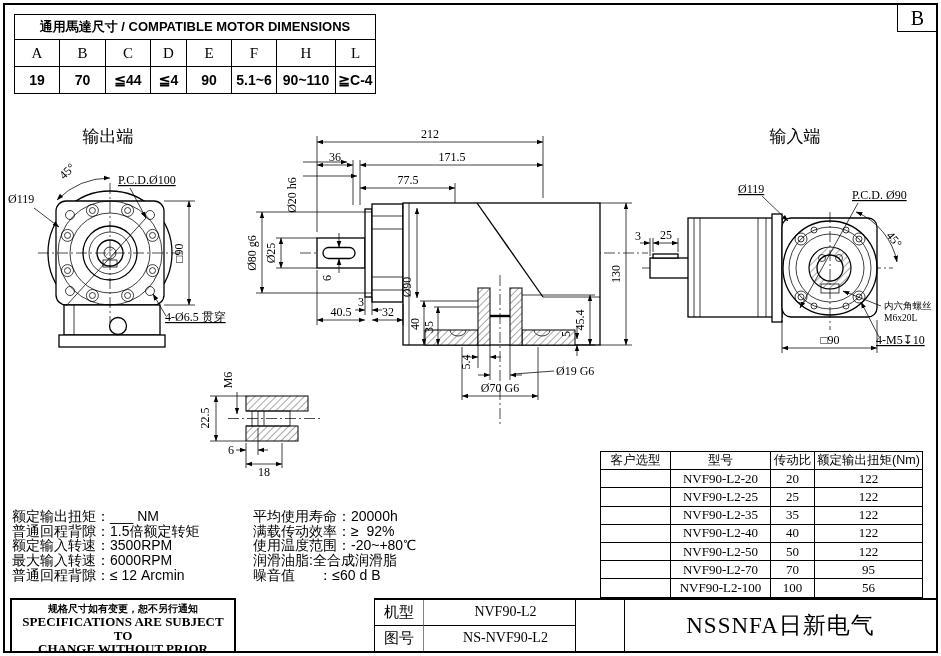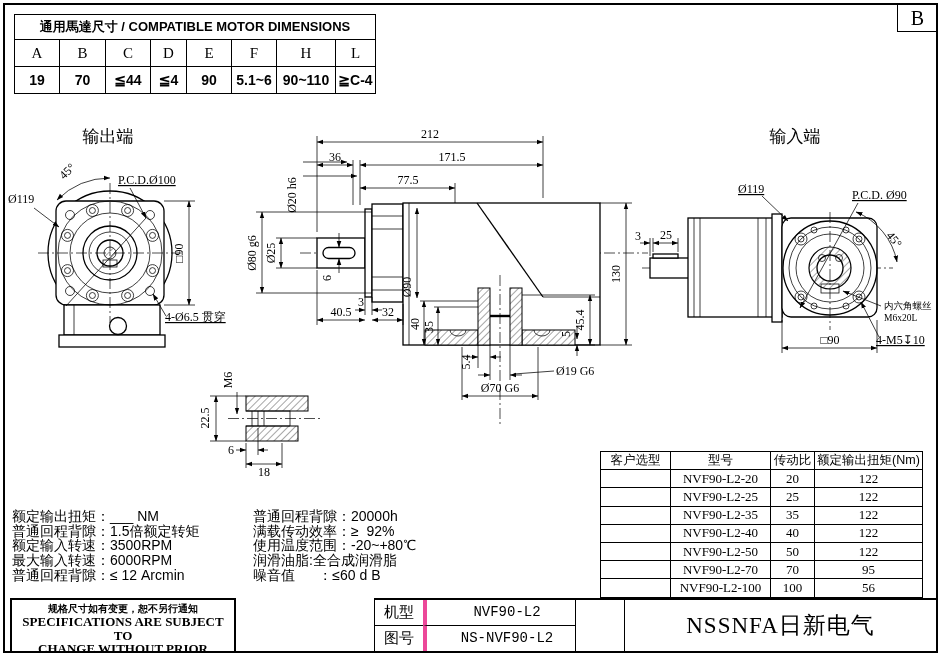--- a/index.html
+++ b/index.html
@@ -30,21 +30,21 @@
   .sel{position:absolute;left:600px;top:451px;border-collapse:collapse;table-layout:fixed;}
   .sel th,.sel td{border:1.2px solid #000;text-align:center;height:17.2px;padding:0;overflow:hidden;}
   .sel th{font-size:12.5px;font-weight:normal;white-space:nowrap;}
   .sel td{font-family:"Liberation Serif",serif;font-size:13px;}
   
   .tblock{position:absolute;left:374px;top:598px;width:561px;height:51px;border-top:2px solid #000;
           border-left:1.5px solid #000;display:flex;}
   .tb-grid{width:200px;display:grid;grid-template-columns:48px 152px;grid-template-rows:1fr 1fr;}
   .tb-grid>div{display:flex;align-items:center;justify-content:center;}
   .tb-lab{font-weight:normal;font-size:15px;border-bottom:1px solid #000;}
-  .tb-val{font-family:Liberation Mono, monospace;font-size:14px;border-left:4px solid #ec4899;border-bottom:1px solid #000;padding-left:12px;}
+  .tb-val{font-family:Liberation Serif, serif;font-size:14px;border-left:1px solid #ec4899;border-bottom:1px solid #000;padding-left:12px;}
   .tb-lab.r2,.tb-val.r2{border-bottom:none;}
   .tb-gap{width:48px;border-left:1.5px solid #000;}
   .tb-co{flex:1;border-left:1.5px solid #000;display:flex;align-items:center;justify-content:center;
          font-family:"Liberation Serif",serif;font-size:23px;letter-spacing:1px;}
   
   svg{position:absolute;left:0;top:93px;}
   text{fill:#000;font-family:"Liberation Serif",serif;font-size:12px;}
   .vt{font-size:17px;font-family:"Liberation Sans",sans-serif;}
   .sm{font-size:9.5px;}
   .u{text-decoration:underline;}
@@ -354,21 +354,21 @@
     <line class="tn" x1="879" y1="337" x2="861" y2="302" marker-end="url(#m)"></line>
     <text class="u" x="876" y="344">4-M5↧10</text>
     <line class="tn" x1="782" y1="320" x2="782" y2="353"></line>
     <line class="tn" x1="877" y1="320" x2="877" y2="353"></line>
     <line class="tn" x1="782" y1="348" x2="877" y2="348" marker-start="url(#m)" marker-end="url(#m)"></line>
     <text x="830" y="344" text-anchor="middle">□90</text>
   </g>
 </svg>
 
 <div class="specs specs-left"><div class="spec-line">额定输出扭矩：___ NM</div><div class="spec-line">普通回程背隙：1.5倍额定转矩</div><div class="spec-line">额定输入转速：3500RPM</div><div class="spec-line">最大输入转速：6000RPM</div><div class="spec-line">普通回程背隙：≤ 12 Arcmin</div></div>
-<div class="specs specs-right"><div class="spec-line">普通回程背隙：20000h</div><div class="spec-line">满载传动效率：≥  92%</div><div class="spec-line">使用温度范围：-20~+80℃</div><div class="spec-line">润滑油脂:全合成润滑脂</div><div class="spec-line">噪音值      ：≤60 d B</div></div>
+<div class="specs specs-right"><div class="spec-line">平均使用寿命：20000h</div><div class="spec-line">满载传动效率：≥  92%</div><div class="spec-line">使用温度范围：-20~+80℃</div><div class="spec-line">润滑油脂:全合成润滑脂</div><div class="spec-line">噪音值      ：≤60 d B</div></div>
 
 <div class="notice">
     <div class="spec-line">规格尺寸如有变更，恕不另行通知</div>
     <div class="spec-line">SPECIFICATIONS ARE SUBJECT TO</div>
     <div class="spec-line">CHANGE WITHOUT PRIOR NOTICE</div>
   </div>
 
 <table class="sel">
   <colgroup>
       <col style="width:70px">

